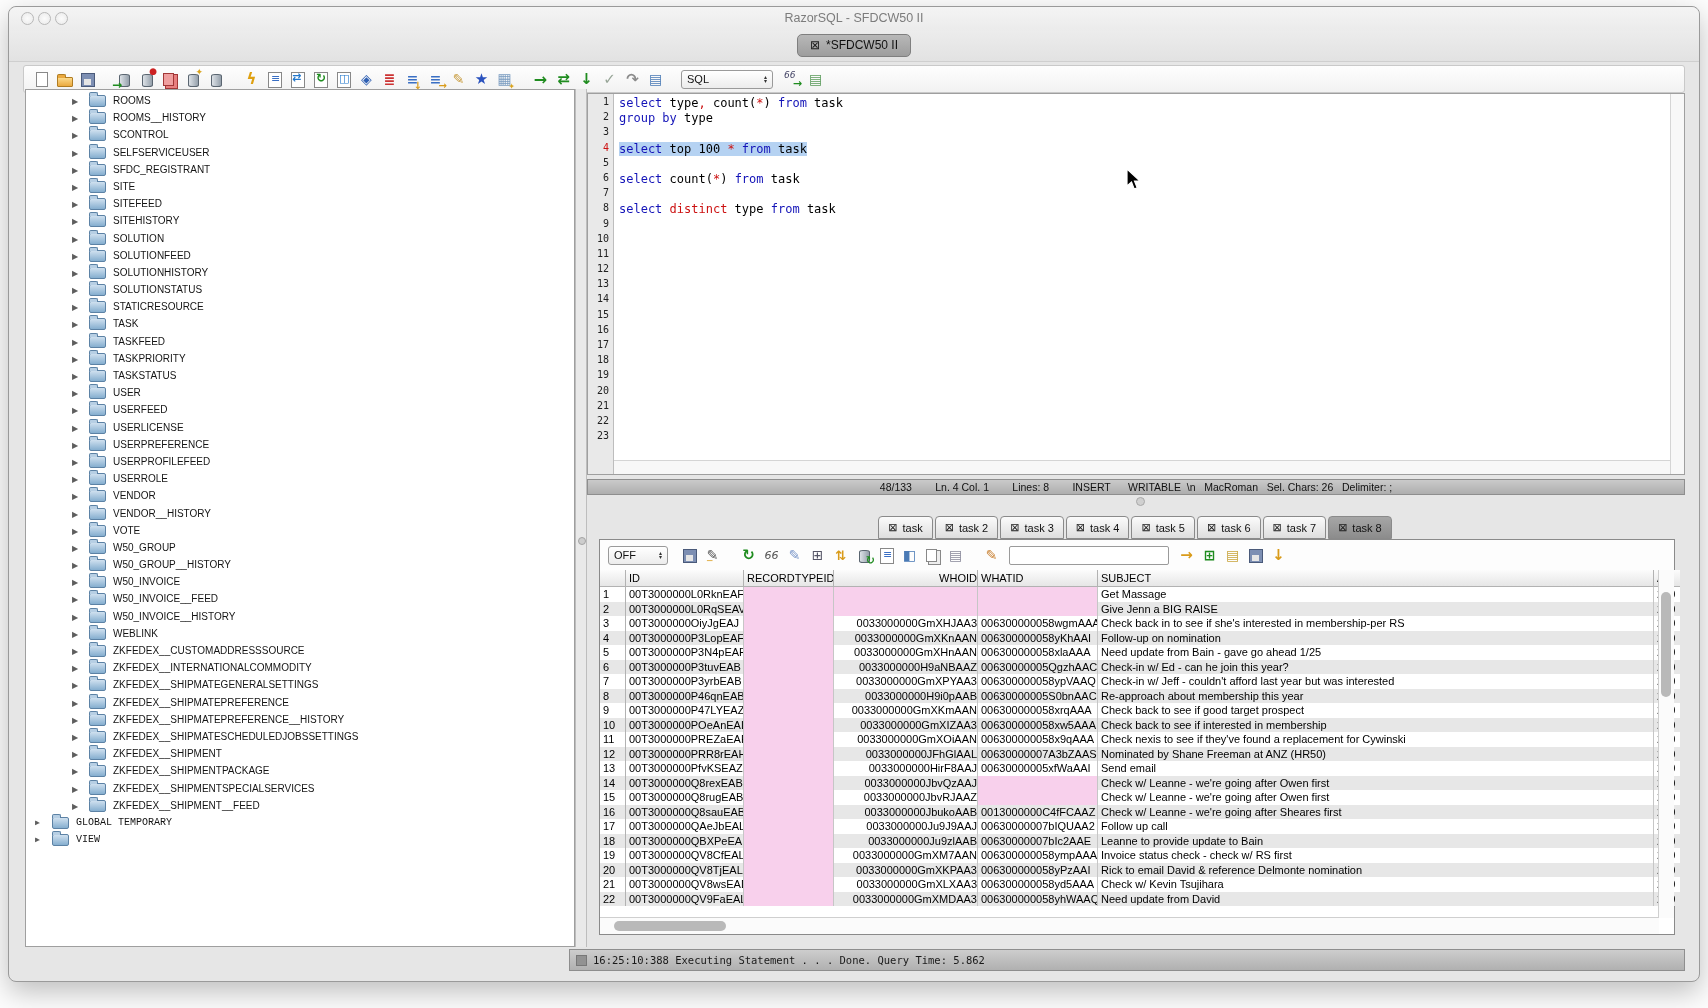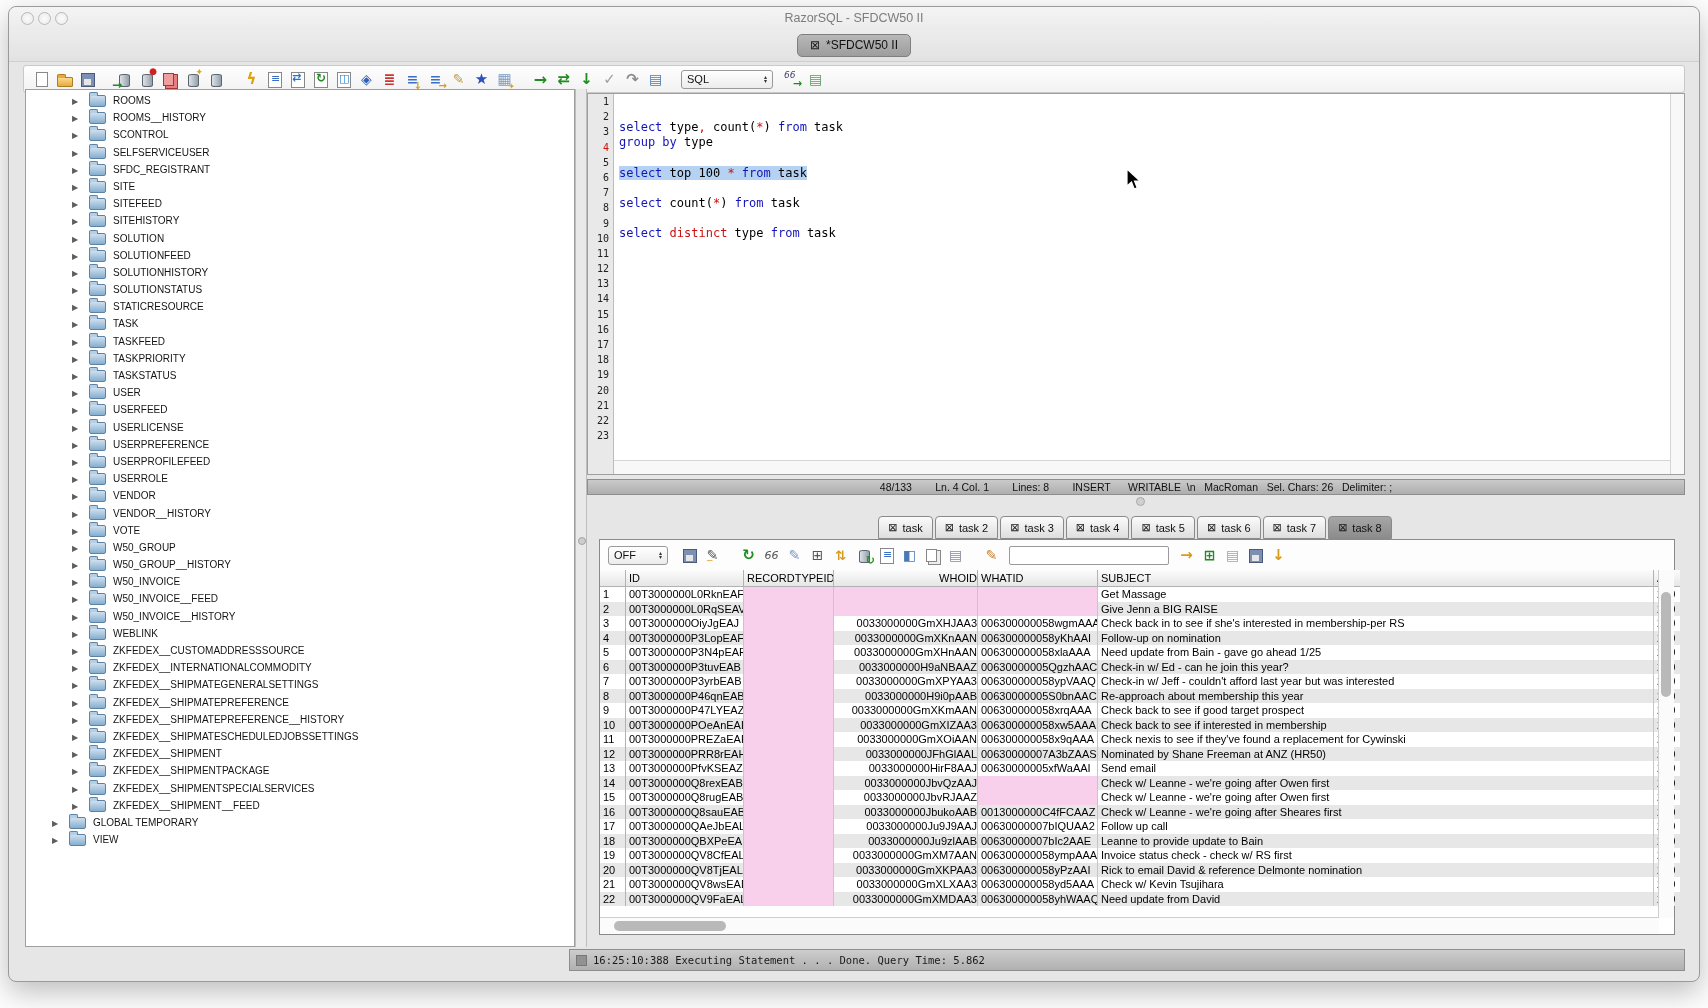--- a/index.html
+++ b/index.html
@@ -80,38 +80,38 @@
     border:1px solid #9a9a9a;border-radius:3px;padding:4px 5px;box-sizing:border-box;}
   .dd .lbl{font-size:11px;color:#111;}
   .stp{margin-left:auto;display:flex;flex-direction:column;line-height:4px;font-size:6px;color:#333;padding-left:8px;}
   .stp::before{content:"▴";}.stp::after{content:"▾";}
   .sqldd{width:92px;margin-left:14px;margin-right:8px;}
   .offdd{width:60px;margin-right:10px;}
   
   .tree{position:absolute;left:16px;top:82px;width:550px;height:858px;background:#fff;border:1px solid #9f9f9f;
     box-sizing:border-box;overflow:hidden;padding-top:5px;}
   .trow{display:flex;align-items:flex-start;height:17.2px;font-size:10px;color:#141414;}
-  .trow.d1{padding-left:46px;}.trow.d0{padding-left:26px;}
+  .trow.d1{padding-left:46px;}.trow.d0{padding-left:9px;font-family:Liberation Mono, monospace;}
   .tri{width:12px;flex:none;}.tri::before{content:"▶";font-size:8px;color:#5e5e5e;}
   .tfold{width:17px;height:12px;flex:none;background:linear-gradient(#cfe0ef,#85aecf);border:1px solid #5c82a5;
     border-radius:2px;position:relative;margin:0 7px 0 5px;box-sizing:border-box;}
   .tfold::before{content:"";position:absolute;top:-4px;left:-1px;width:7px;height:3px;background:#b7cfe4;
     border:1px solid #5c82a5;border-bottom:none;border-radius:2px 2px 0 0;}
   .divider{position:absolute;left:566px;top:82px;width:12px;height:858px;background:#e9e9e9;
     border-left:1px solid #bdbdbd;border-right:1px solid #bdbdbd;box-sizing:border-box;}
   .divider .knob{position:absolute;left:2px;top:448px;width:6px;height:6px;border-radius:50%;
     background:#cdcdcd;border:1px solid #a3a3a3;}
   .rightcol{position:absolute;left:578px;top:82px;width:1098px;height:858px;}
   
   .editor{position:absolute;left:0;top:4px;width:1098px;height:382px;background:#fff;border:1px solid #9f9f9f;box-sizing:border-box;display:flex;}
   .gutter{width:26px;flex:none;background:#e9e9e9;border-right:1px solid #bdbdbd;padding-top:2px;box-sizing:border-box;}
   .lnum{height:15.2px;line-height:15.2px;font:10px "DejaVu Sans Mono",monospace;color:#222;text-align:right;padding-right:4px;}
   .lnum.cur{color:#cc1111;}
   .codewrap{flex:1;display:flex;flex-direction:column;min-width:0;}
-  .code{flex:1;padding:2px 0 0 5px;overflow:hidden;margin-top:24px;}
+  .code{flex:1;padding:2px 0 0 5px;overflow:hidden;}
   .cline{height:15.2px;line-height:15.2px;font:12px "DejaVu Sans Mono",monospace;white-space:pre;color:#000;}
   .cline .kw{color:#1414b8;}.cline .rd{color:#cc1111;}.cline .pl{color:#000;}
   .cline .sel{background:#b5d2f2;}
   .hscroll-ed{height:13px;border-top:1px solid #d5d5d5;background:#f8f8f8;}
   .vtrack-ed{width:13px;flex:none;border-left:1px solid #d5d5d5;background:#f8f8f8;}
   
   .edstatus{position:absolute;left:0;top:390px;width:1098px;height:16px;box-sizing:border-box;
     background:linear-gradient(#cacaca,#aeaeae);border:1px solid #8e8e8e;
     font-size:10.5px;color:#111;text-align:center;line-height:14px;white-space:pre;overflow:hidden;}
   .hsplit-knob{position:absolute;left:549px;top:408px;width:7px;height:7px;border-radius:50%;

